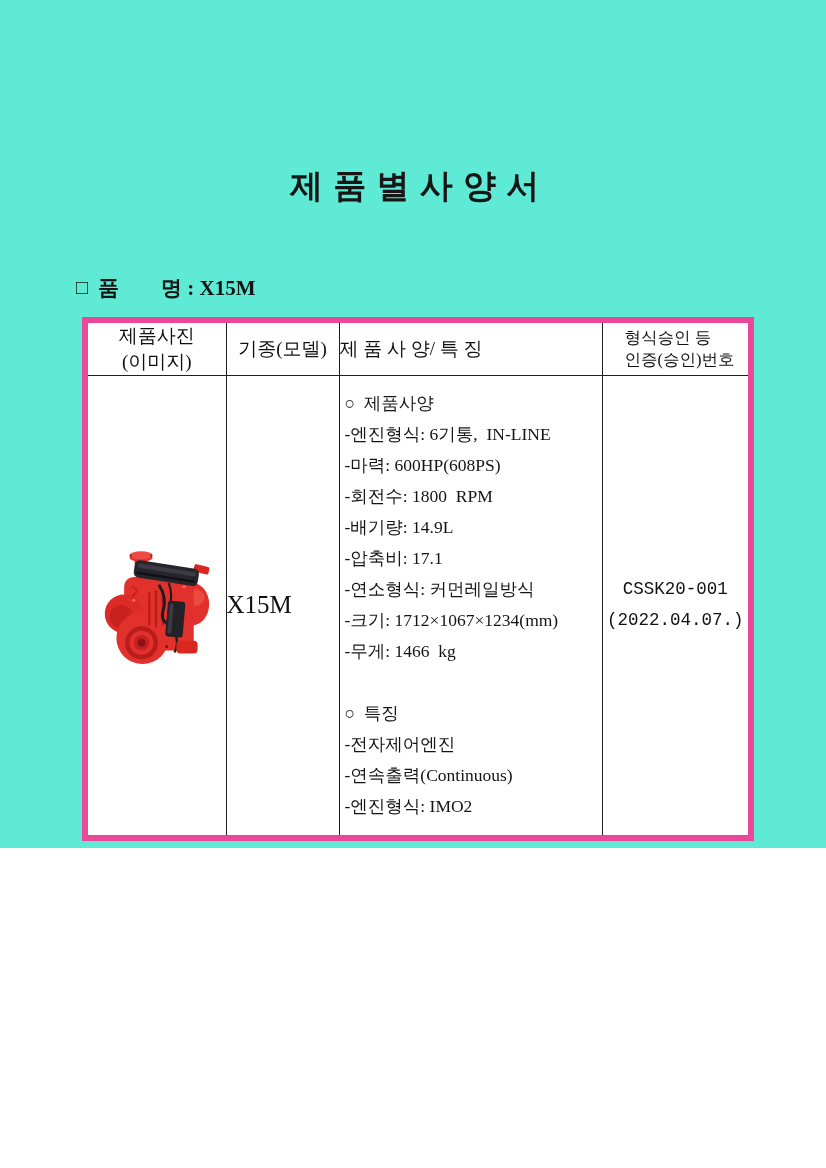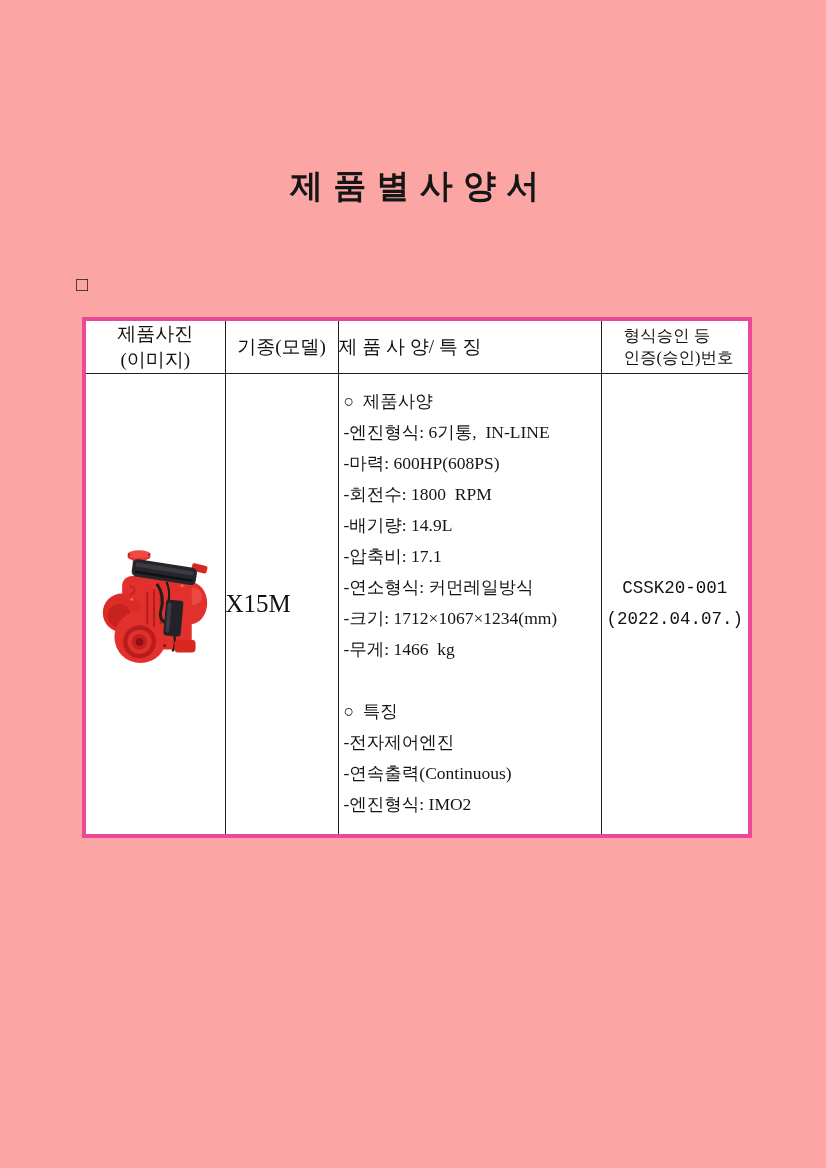--- a/index.html
+++ b/index.html
@@ -4,22 +4,22 @@
 <style>
   * { margin: 0; padding: 0; box-sizing: border-box; }
   html, body { background: #ffffff; }
   body {
     font-family: "Liberation Serif", "DejaVu Serif", serif;
     color: #111111;
   }
   .page {
     position: relative;
     width: 826px;
-    height: 1168px;
-    background: #fca5a5;
+    height: 848px;
+    background: #5eead4;
     overflow: hidden;
   }
   .doc-title {
     position: absolute;
     top: 164px;
     left: 82px;
     width: 666px;
     text-align: center;
     font-size: 33px;
     font-weight: 600;
@@ -54,21 +54,21 @@
   }
   table.spec-table col.c1 { width: 141px; }
   table.spec-table col.c2 { width: 113px; }
   table.spec-table col.c3 { width: 263px; }
   table.spec-table col.c4 { width: 149px; }
   table.spec-table th, table.spec-table td {
     border: 1.5px solid #1f1f1f;
     background: #ffffff;
     font-weight: normal;
   }
-  table.spec-table { border: 4px solid #ec4899; }
+  table.spec-table { border: 6px solid #ec4899; }
   th.h-photo {
     height: 54px;
     text-align: center;
     vertical-align: middle;
     font-size: 19px;
     line-height: 26px;
   }
   th.h-model {
     text-align: center;
     vertical-align: middle;
@@ -122,20 +122,21 @@
 </style>
 </head>
 <body>
 
 <div class="page">
 
   <div class="doc-title">제 품 별 사 양 서</div>
 
   <div class="product-line">
     <span class="box-glyph">□</span>
+    <span>품        명 : X15M</span>
   </div>
 
   <table class="spec-table">
     <colgroup>
       <col class="c1">
         <col class="c2">
         <col class="c3">
         <col class="c4">
     </colgroup>
     <thead>

